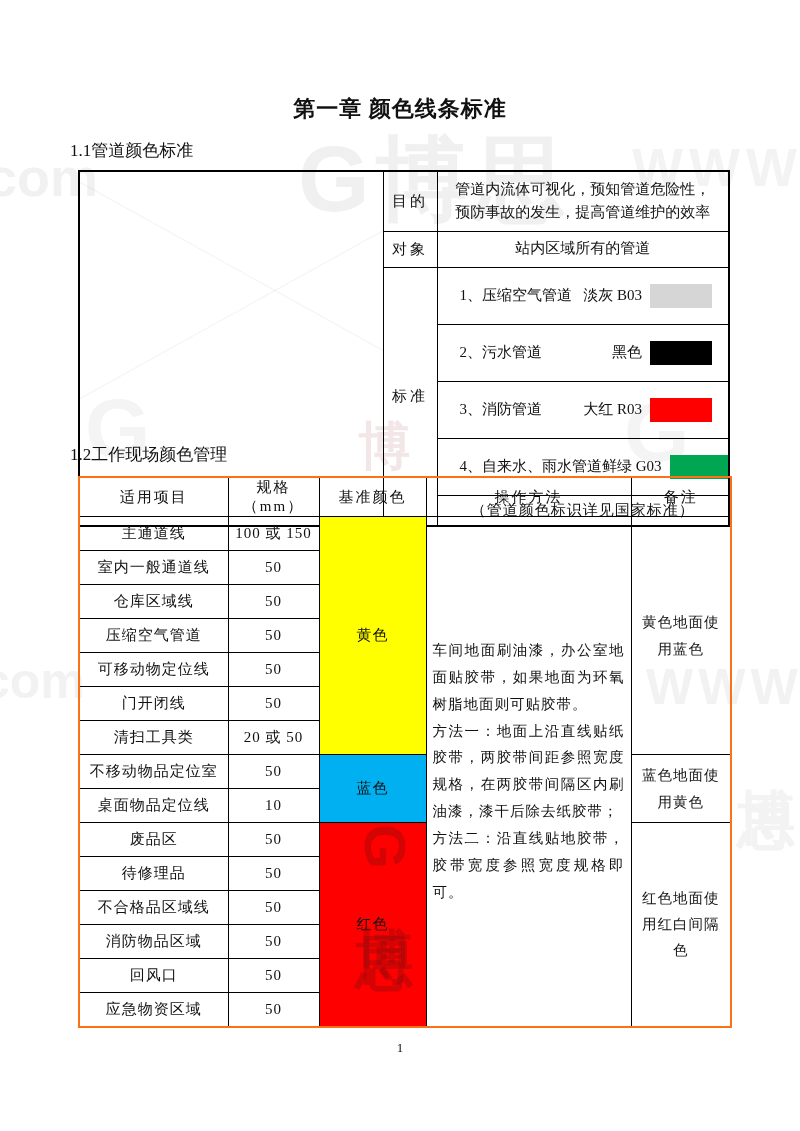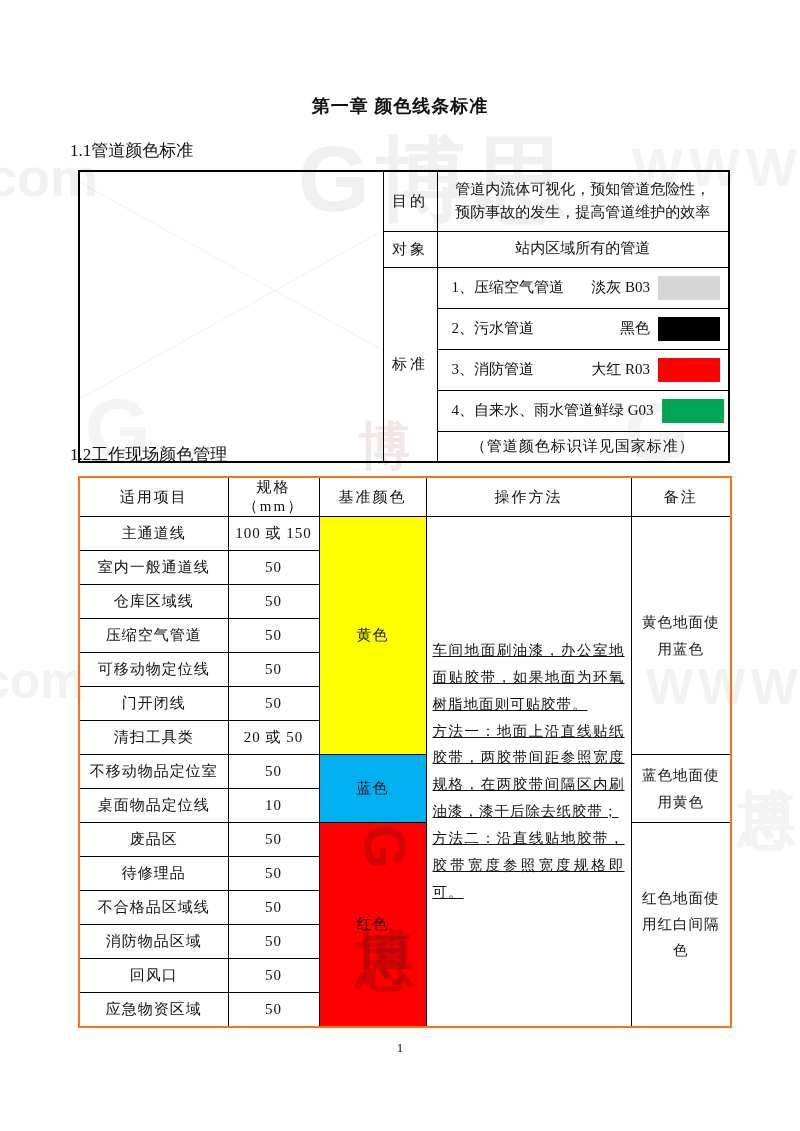--- a/index.html
+++ b/index.html
@@ -22,53 +22,53 @@
   .wm-g-right     { left:624px; top:384px; font-size:84px; color:#f4f4f4; }
   .wm-vert-pink   { left:350px; top:376px; font-size:52px; writing-mode:vertical-rl;
                     color:rgba(195,140,140,0.22); }
   .wm-vert-red    { left:346px; top:824px; font-size:58px; writing-mode:vertical-rl;
                     color:rgba(139,10,10,0.38); z-index:2; letter-spacing:10px; }
   .wm-logo-br     { left:728px; top:740px; font-size:58px; writing-mode:vertical-rl;
                     color:#f3f3f3; letter-spacing:8px; }
   
   .doc-title {
     position:absolute; z-index:1; top:94px; left:0; width:100%;
-    text-align:center; font-size:18px; font-weight:bold; letter-spacing:1px;
+    text-align:center; font-size:22px; font-weight:bold; letter-spacing:1px;
   }
   .sec-heading { position:absolute; z-index:1; left:70px; font-size:17px; }
   .sec1-heading { top:139px; }
   .sec2-heading { top:443px; }
   .page-num { position:absolute; z-index:1; top:1040px; left:0; width:100%;
               text-align:center; font-size:13px; }
   
   table { position:absolute; z-index:1; border-collapse:collapse; table-layout:fixed; }
   td { border:1px solid #000; font-size:15px; text-align:center;
        vertical-align:middle; padding:0; overflow:hidden; }
   .t1 { left:78px; top:170px; width:650px; border:2px solid #000; }
   .t2 { left:78px; top:476px; width:652px; border:2px solid #f97316; }
   .lbl { letter-spacing:3px; }
   .cont { padding:2px 11px; line-height:1.55; }
   .emptycell { position:relative; }
   .diag { position:absolute; height:1px; width:460px; background:rgba(0,0,0,0.05);
           left:-35px; top:118px; }
   .d1 { transform:rotate(29deg); }
   .d2 { transform:rotate(-29deg); }
-  .stdcell { padding:8px;margin-top:26px; }
+  .stdcell { padding:16px;margin-top:26px; }
   .stdrow { display:flex; align-items:center; padding-left:6px; height:100%; }
   .stdname { white-space:nowrap; }
   .stdcolor { width:78px; text-align:right; margin-left:auto; margin-right:8px;
               white-space:nowrap; }
   .swatch { width:62px; height:24px; flex:none; display:block; }
   .stdnote { letter-spacing:1px; }
   .t2 td { letter-spacing:1px; }
   .t2 .hdr td { font-size:15px; font-weight:normal; letter-spacing:2px; }
   .colorcell { letter-spacing:3px; font-size:15px; }
   .method { text-align:left; padding:4px 6px; font-size:14.5px; line-height:1.85;
             letter-spacing:0.5px; }
-  .method div { text-align:justify;text-decoration:underline; }
+  .method div { text-align:justify; }
   .remark { font-size:14.5px; line-height:1.8; padding:0 10px; letter-spacing:1px; }
 </style>
 </head>
 <body>
 
 <div class="wm wm-logo-top">G博思</div>
 <div class="wm wm-www-top">WWW</div>
 <div class="wm wm-com-top">.com</div>
 <div class="wm wm-www-mid">WWW</div>
 <div class="wm wm-com-mid">.com</div>

